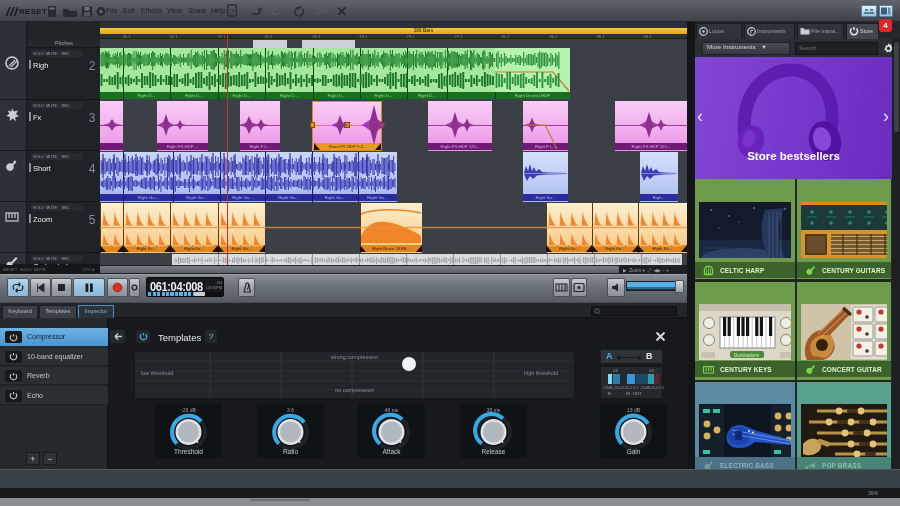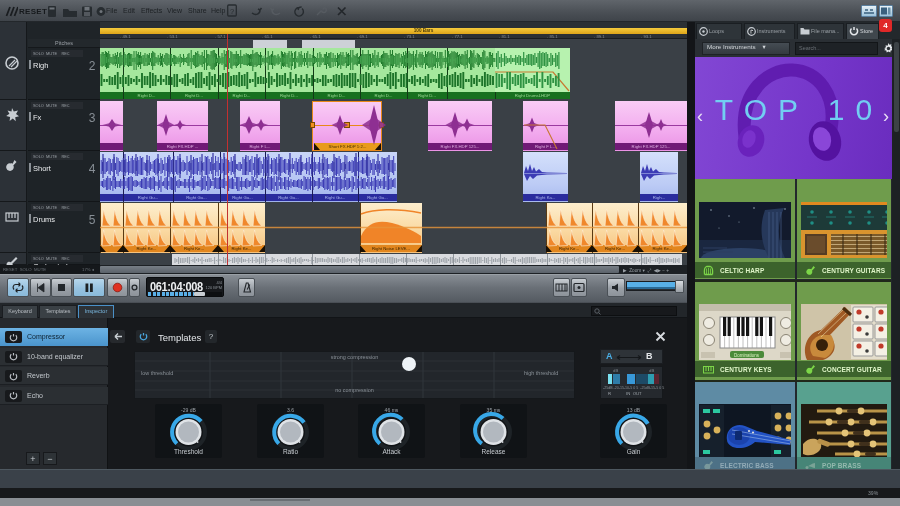--- a/index.html
+++ b/index.html
@@ -99,21 +99,21 @@
     <div class="abs" style="left:86px;top:161.8px;width:12px;text-align:center;font-size:12px;color:#878e95;">4</div>
     <div class="abs" style="left:28.5px;top:162.8px;width:2px;height:9px;background:#8a9096;"></div>
     <div class="abs" style="left:0;top:201.9px;width:27px;height:51.0px;border-bottom:1px solid #15181b;"></div>
     <svg class="abs" style="left:5px;top:209.9px;" width="14" height="14" viewBox="0 0 14 14">
       <rect x="1" y="3" width="12" height="8" fill="none" stroke="#c8cdd2" stroke-width="1.2"></rect>
       <path d="M4 3v5M7 3v5M10 3v5" stroke="#c8cdd2" stroke-width="1.2"></path>
     </svg>
     <div class="abs" style="left:28px;top:201.9px;width:72px;height:51.0px;background:#1e2327;border-bottom:1px solid #121518;"></div>
     <div class="abs" style="left:31px;top:203.9px;width:52px;height:7px;background:#272b30;"></div>
     <div class="abs" style="left:33px;top:204.9px;white-space:nowrap;font-size:5px;color:#9aa0a6;transform:scale(0.78);transform-origin:left top;">SOLO&nbsp; MUTE&nbsp;&nbsp;&nbsp; REC</div>
-    <div class="abs" style="left:33px;top:214.9px;font-size:7.5px;color:#e8eaec;">Drums</div>
+    <div class="abs" style="left:33px;top:214.9px;font-size:7.5px;color:#e8eaec;">Zoom</div>
     <div class="abs" style="left:86px;top:212.9px;width:12px;text-align:center;font-size:12px;color:#878e95;">5</div>
     <div class="abs" style="left:28.5px;top:213.9px;width:2px;height:9px;background:#8a9096;"></div>
     <div class="abs" style="left:0;top:252.9px;width:27px;height:12.099999999999994px;border-bottom:1px solid #15181b;"></div>
     <svg class="abs" style="left:5px;top:254.9px;" width="14" height="14" viewBox="0 0 14 14">
       <path d="M3 12c-2-1-2-4 0-5 1-.6 2-.4 2.8.2L11 2l1.5 1.5-5.2 5.2c.6.8.8 1.9.2 2.8-1 2-3.5 1.5-4.5.5z" fill="#c8cdd2"></path>
     </svg>
     <div class="abs" style="left:28px;top:252.9px;width:72px;height:12.099999999999994px;background:#1e2327;border-bottom:1px solid #121518;"></div>
     <div class="abs" style="left:31px;top:254.9px;width:52px;height:7px;background:#272b30;"></div>
     <div class="abs" style="left:33px;top:255.9px;white-space:nowrap;font-size:5px;color:#9aa0a6;transform:scale(0.78);transform-origin:left top;">SOLO&nbsp; MUTE&nbsp;&nbsp;&nbsp; REC</div>
     <div class="abs" style="left:33px;top:262.4px;font-size:7.5px;color:#e8eaec;">Orchestral</div>
@@ -588,21 +588,21 @@
       <circle cx="6.5" cy="6.5" r="1.7" fill="#2a2f34"></circle>
     </svg>
 <div class="abs" style="left:695px;top:57px;width:197px;height:122px;background:linear-gradient(100deg,#8247d4,#7536ca 60%,#6a2cbe);"></div>
 <svg class="abs" style="left:695px;top:57px;" width="197" height="122" viewBox="0 0 197 122">
 <path d="M50 80 C44 34 74 12 97 13 C123 14 142 38 136 72" stroke="#5c18aa" stroke-width="13" fill="none" opacity="0.85"></path>
 <ellipse cx="56" cy="84" rx="13" ry="16" fill="#6a22bc" transform="rotate(18 56 84)"></ellipse>
 <ellipse cx="130" cy="84" rx="16" ry="20" fill="#5412a0" transform="rotate(-14 130 84)"></ellipse>
 <ellipse cx="127" cy="82" rx="9" ry="12" fill="#8a46d8" transform="rotate(-14 127 82)"></ellipse>
 <ellipse cx="54" cy="82" rx="6.5" ry="9" fill="#7a32cc" transform="rotate(18 54 82)"></ellipse>
 </svg>
-<div class="abs" style="left:695px;top:93px;width:197px;text-align:center;font-size:30px;color:#72cef2;letter-spacing:11px;text-indent:11px;">TOP 10</div>
+<div class="abs" style="left:695px;top:150px;width:197px;text-align:center;font-size:11.5px;font-weight:bold;color:#fff;">Store bestsellers</div>
 <div class="abs" style="left:697px;top:106px;font-size:18px;color:#e8e0f4;">‹</div>
 <div class="abs" style="left:883px;top:106px;font-size:18px;color:#e8e0f4;">›</div>
 <div class="abs" style="left:695px;top:179px;width:100px;height:100px;background:#6f9c4c;"></div>
     <div class="abs" style="left:699px;top:202px;width:92px;height:56px;overflow:hidden;"><svg width="97" height="56">
         <rect width="97" height="56" fill="#121a2c"></rect>
         <rect y="38" width="97" height="18" fill="#1a2740"></rect>
         <ellipse cx="42" cy="56" rx="40" ry="10" fill="#35507a" opacity="0.65"></ellipse>
         <circle cx="12" cy="8" r="0.8" fill="#9ab"></circle>
         <circle cx="30" cy="14" r="0.7" fill="#9ab"></circle>
         <circle cx="55" cy="6" r="0.8" fill="#9ab"></circle>

